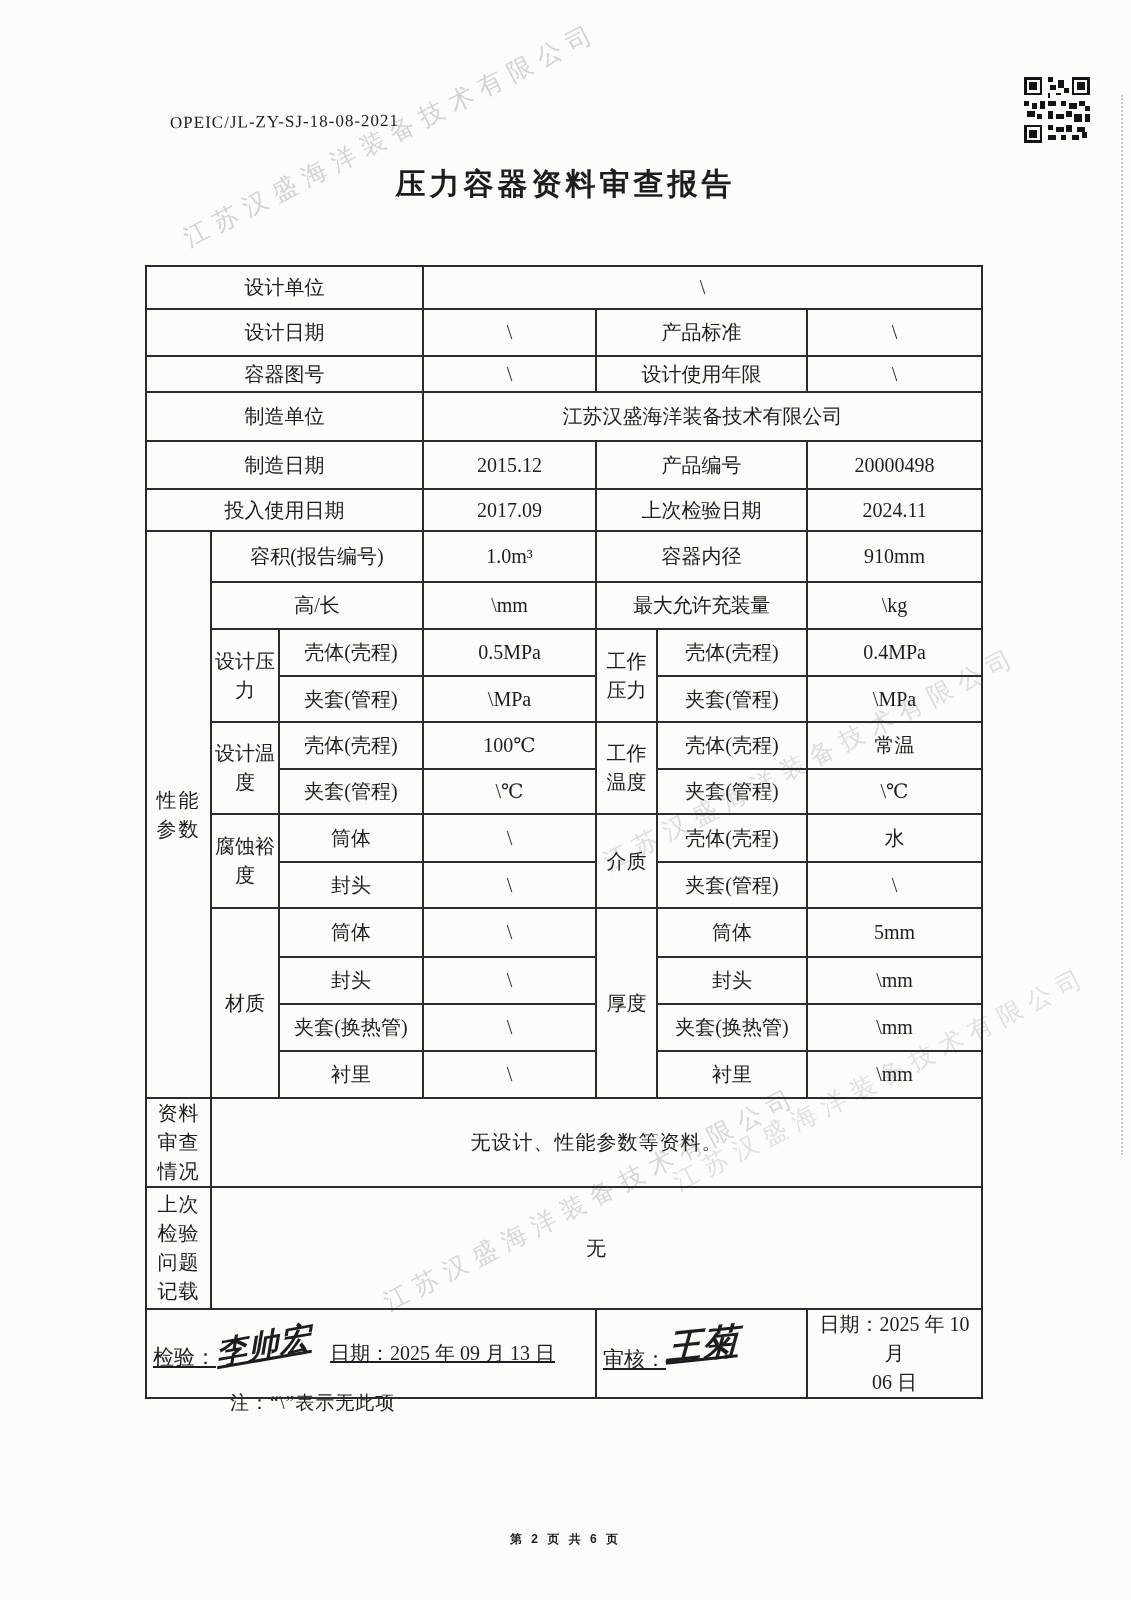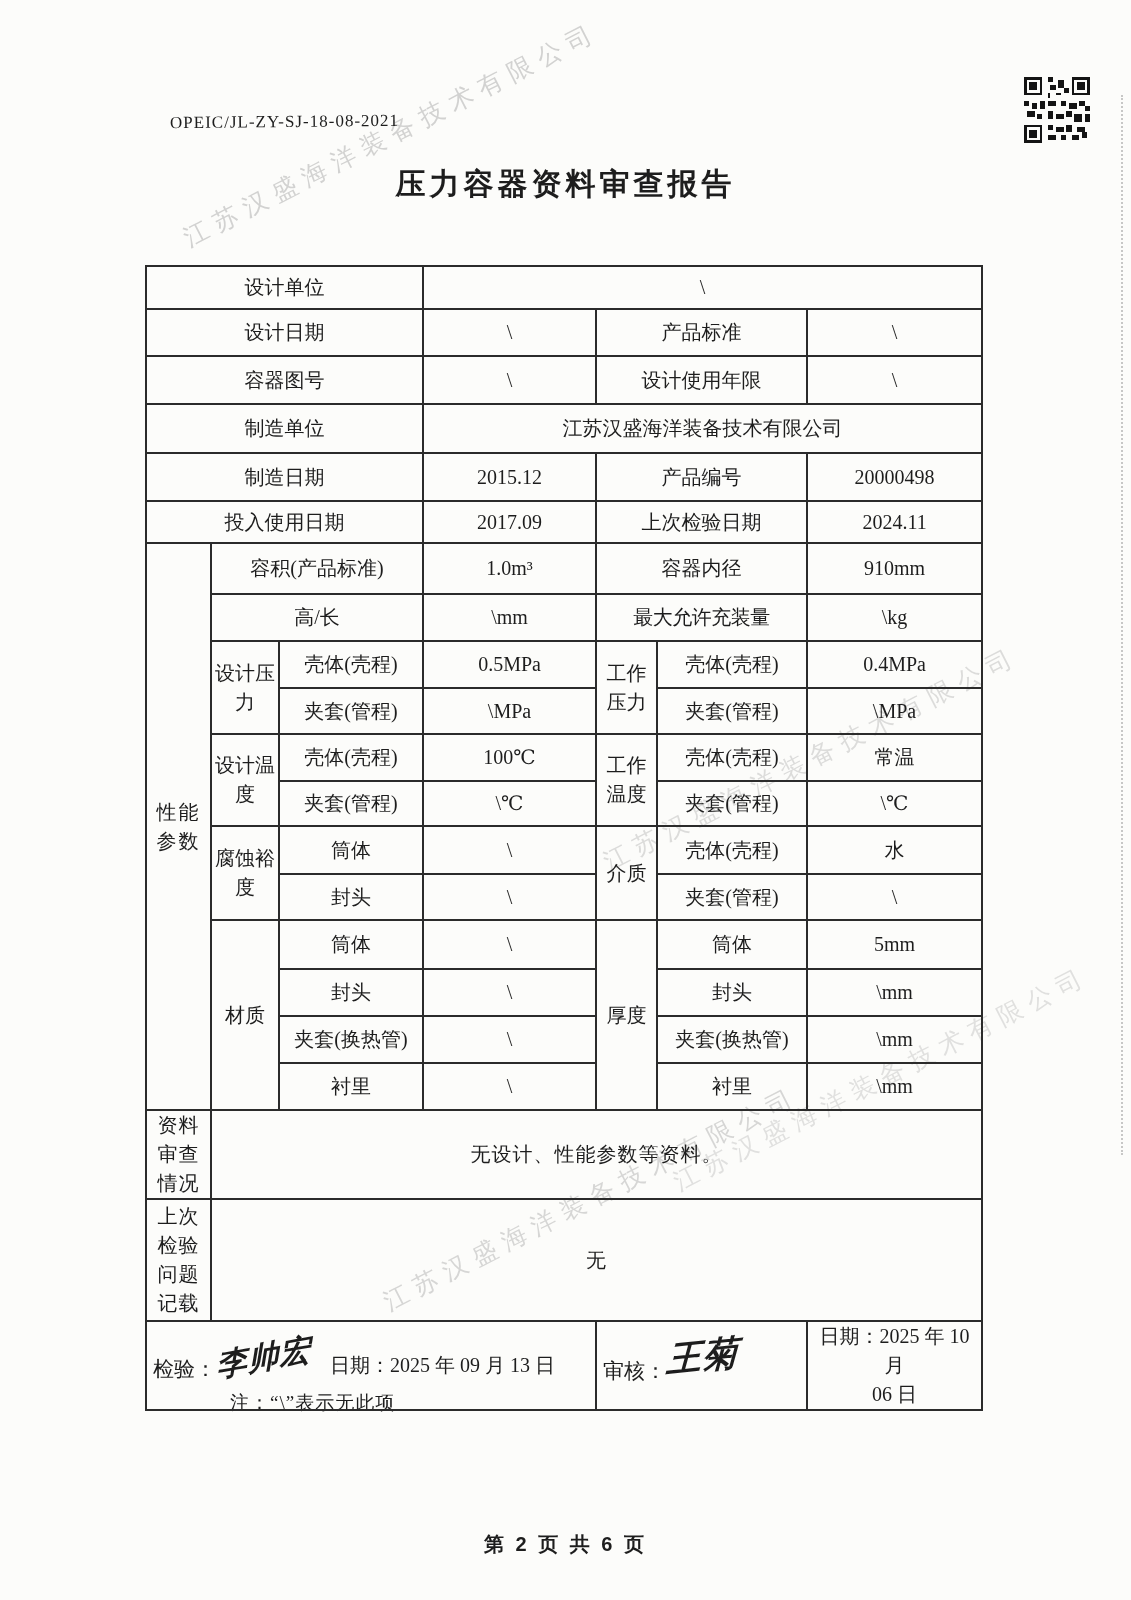--- a/index.html
+++ b/index.html
@@ -54,39 +54,39 @@
   td.grp{line-height:1.55;font-size:21px;}
   td.tight{font-size:19px;letter-spacing:-0.5px;}
   td.content{
     text-align:left;vertical-align:top;
     padding:8px 10px;font-size:21px;letter-spacing:1px;
   }
   td.seclabel{font-size:21px;line-height:1.5;letter-spacing:1px;margin-top:9px;}
   td.thick-top{border-top-width:3px;}
   .sign-row{
     display:flex;align-items:center;
-    padding:2px 4px;text-align:center;
+    padding:2px 4px;text-align:center;text-decoration:underline;
   }
   .sign-lbl{font-size:21px;align-self:flex-end;margin-bottom:4px;white-space:nowrap;}
   .sig{
     display:inline-block;font-style:italic;font-weight:700;
     font-size:31px;letter-spacing:1px;white-space:nowrap;
     transform:rotate(-10deg) skewX(-6deg) translateY(-7px);
   }
   .sig-reviewer{font-size:35px;transform:rotate(-6deg) skewX(-8deg) translateY(-8px);}
   .sign-date{font-size:20px;margin-left:18px;white-space:nowrap;}
   .date-cell{text-align:left;vertical-align:middle;padding:2px 4px;line-height:1.5;}
   .date-cell span{display:block;font-size:20px;}
   .note{
     position:absolute;left:194px;top:1390px;
     font-size:19px;letter-spacing:1px;margin-left:36px;
   }
   .page-num{
     position:absolute;left:0;top:1531px;width:1131px;text-align:center;
-    font-size:20px;font-weight:600;letter-spacing:3px;
+    font-size:12px;font-weight:600;letter-spacing:3px;
     font-family:"Liberation Sans","DejaVu Sans",sans-serif;
   }
 </style>
 </head>
 <body>
 
 <div class="page">
 
   <div class="wm wm1">江苏汉盛海洋装备技术有限公司</div>
   <div class="wm wm2">江苏汉盛海洋装备技术有限公司</div>
@@ -161,21 +161,21 @@
       <tr style="height:43px">
         <td colspan="3">设计单位</td>
         <td colspan="4">\</td>
       </tr>
       <tr style="height:47px">
         <td colspan="3">设计日期</td>
         <td>\</td>
         <td colspan="2">产品标准</td>
         <td>\</td>
       </tr>
-      <tr style="height:48px">
+      <tr style="height:36px">
         <td colspan="3">容器图号</td>
         <td>\</td>
         <td colspan="2">设计使用年限</td>
         <td>\</td>
       </tr>
       <tr style="height:49px">
         <td colspan="3">制造单位</td>
         <td colspan="4">江苏汉盛海洋装备技术有限公司</td>
       </tr>
       <tr style="height:48px">
@@ -185,21 +185,21 @@
         <td>20000498</td>
       </tr>
       <tr style="height:42px">
         <td colspan="3">投入使用日期</td>
         <td>2017.09</td>
         <td colspan="2">上次检验日期</td>
         <td>2024.11</td>
       </tr>
       <tr style="height:51px">
         <td rowspan="12" class="vlabel">性能参数</td>
-        <td colspan="2">容积(产品标准)</td>
+        <td colspan="2">容积(报告编号)</td>
         <td>1.0m³</td>
         <td colspan="2">容器内径</td>
         <td>910mm</td>
       </tr>
       <tr style="height:47px">
         <td colspan="2">高/长</td>
         <td>\mm</td>
         <td colspan="2" class="tight">最大允许充装量</td>
         <td>\kg</td>
       </tr>

